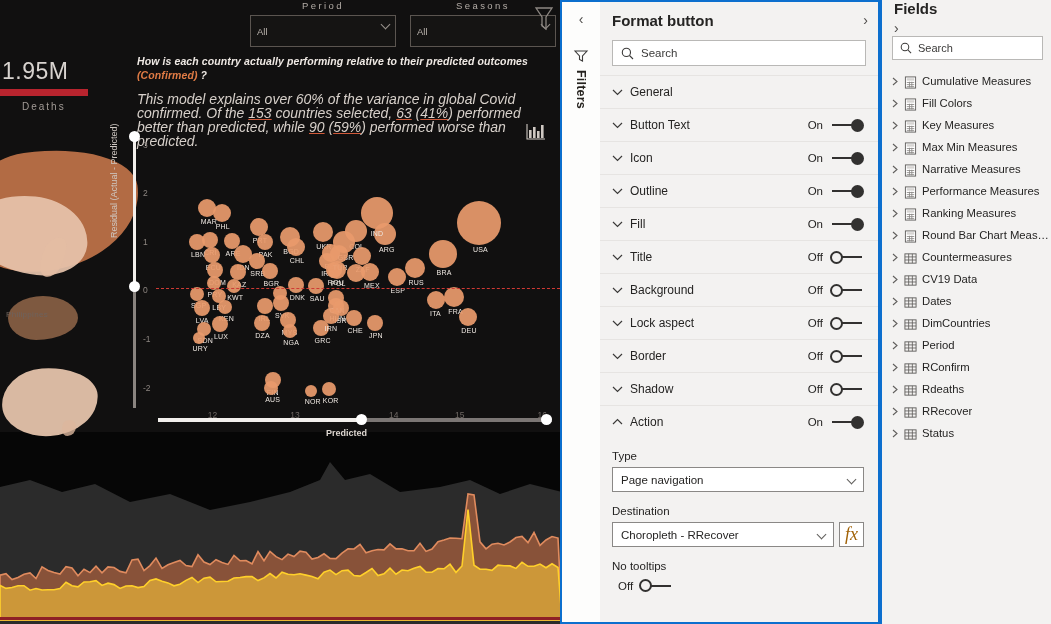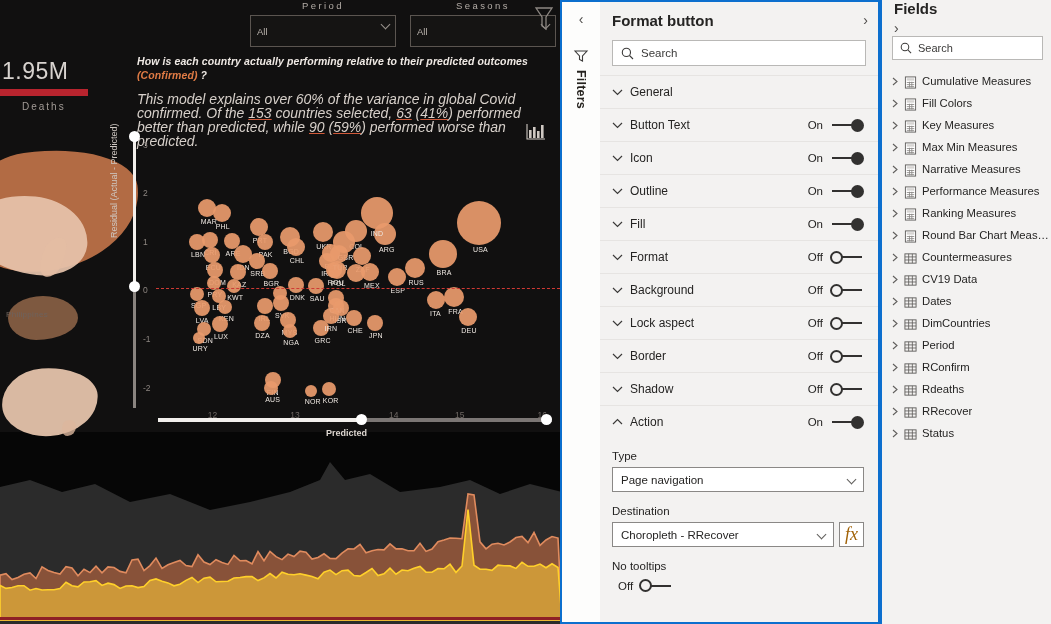--- a/index.html
+++ b/index.html
@@ -618,21 +618,21 @@
                 <span class="tline"></span>
                 <span class="tknob"></span>
               </span>
             </div>
             <div class="section-row">
               <span class="sec-chev">
                 <svg width="11" height="8" viewBox="0 0 11 8">
                   <path d="M1 2 L5.5 6.4 L10 2" fill="none" stroke="#3b3a39" stroke-width="1.2"></path>
                 </svg>
               </span>
-              <span class="sec-label">Format</span>
+              <span class="sec-label">Title</span>
               <span class="sec-state">Off</span>
               <span class="toggle off">
                 <span class="tline"></span>
                 <span class="tknob"></span>
               </span>
             </div>
             <div class="section-row">
               <span class="sec-chev">
                 <svg width="11" height="8" viewBox="0 0 11 8">
                   <path d="M1 2 L5.5 6.4 L10 2" fill="none" stroke="#3b3a39" stroke-width="1.2"></path>

